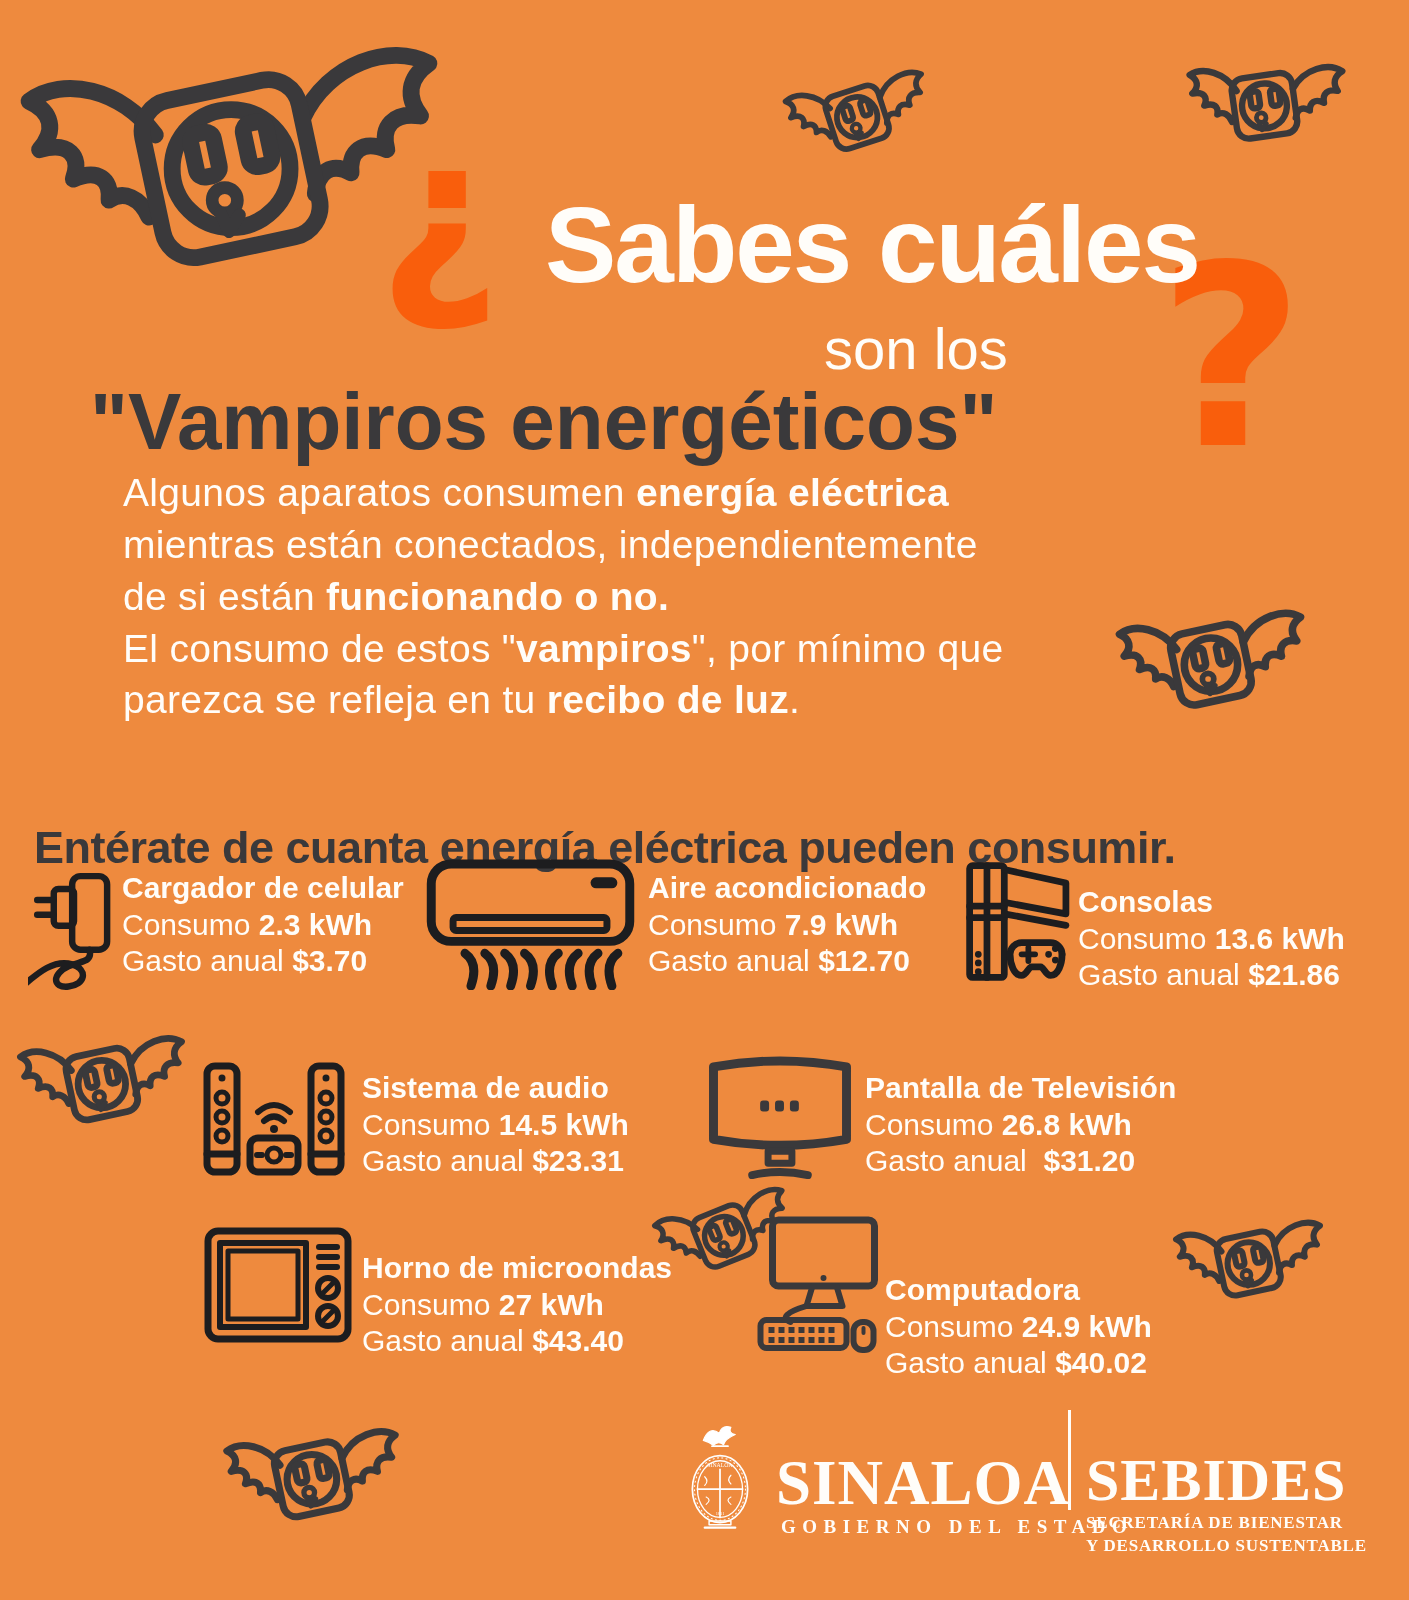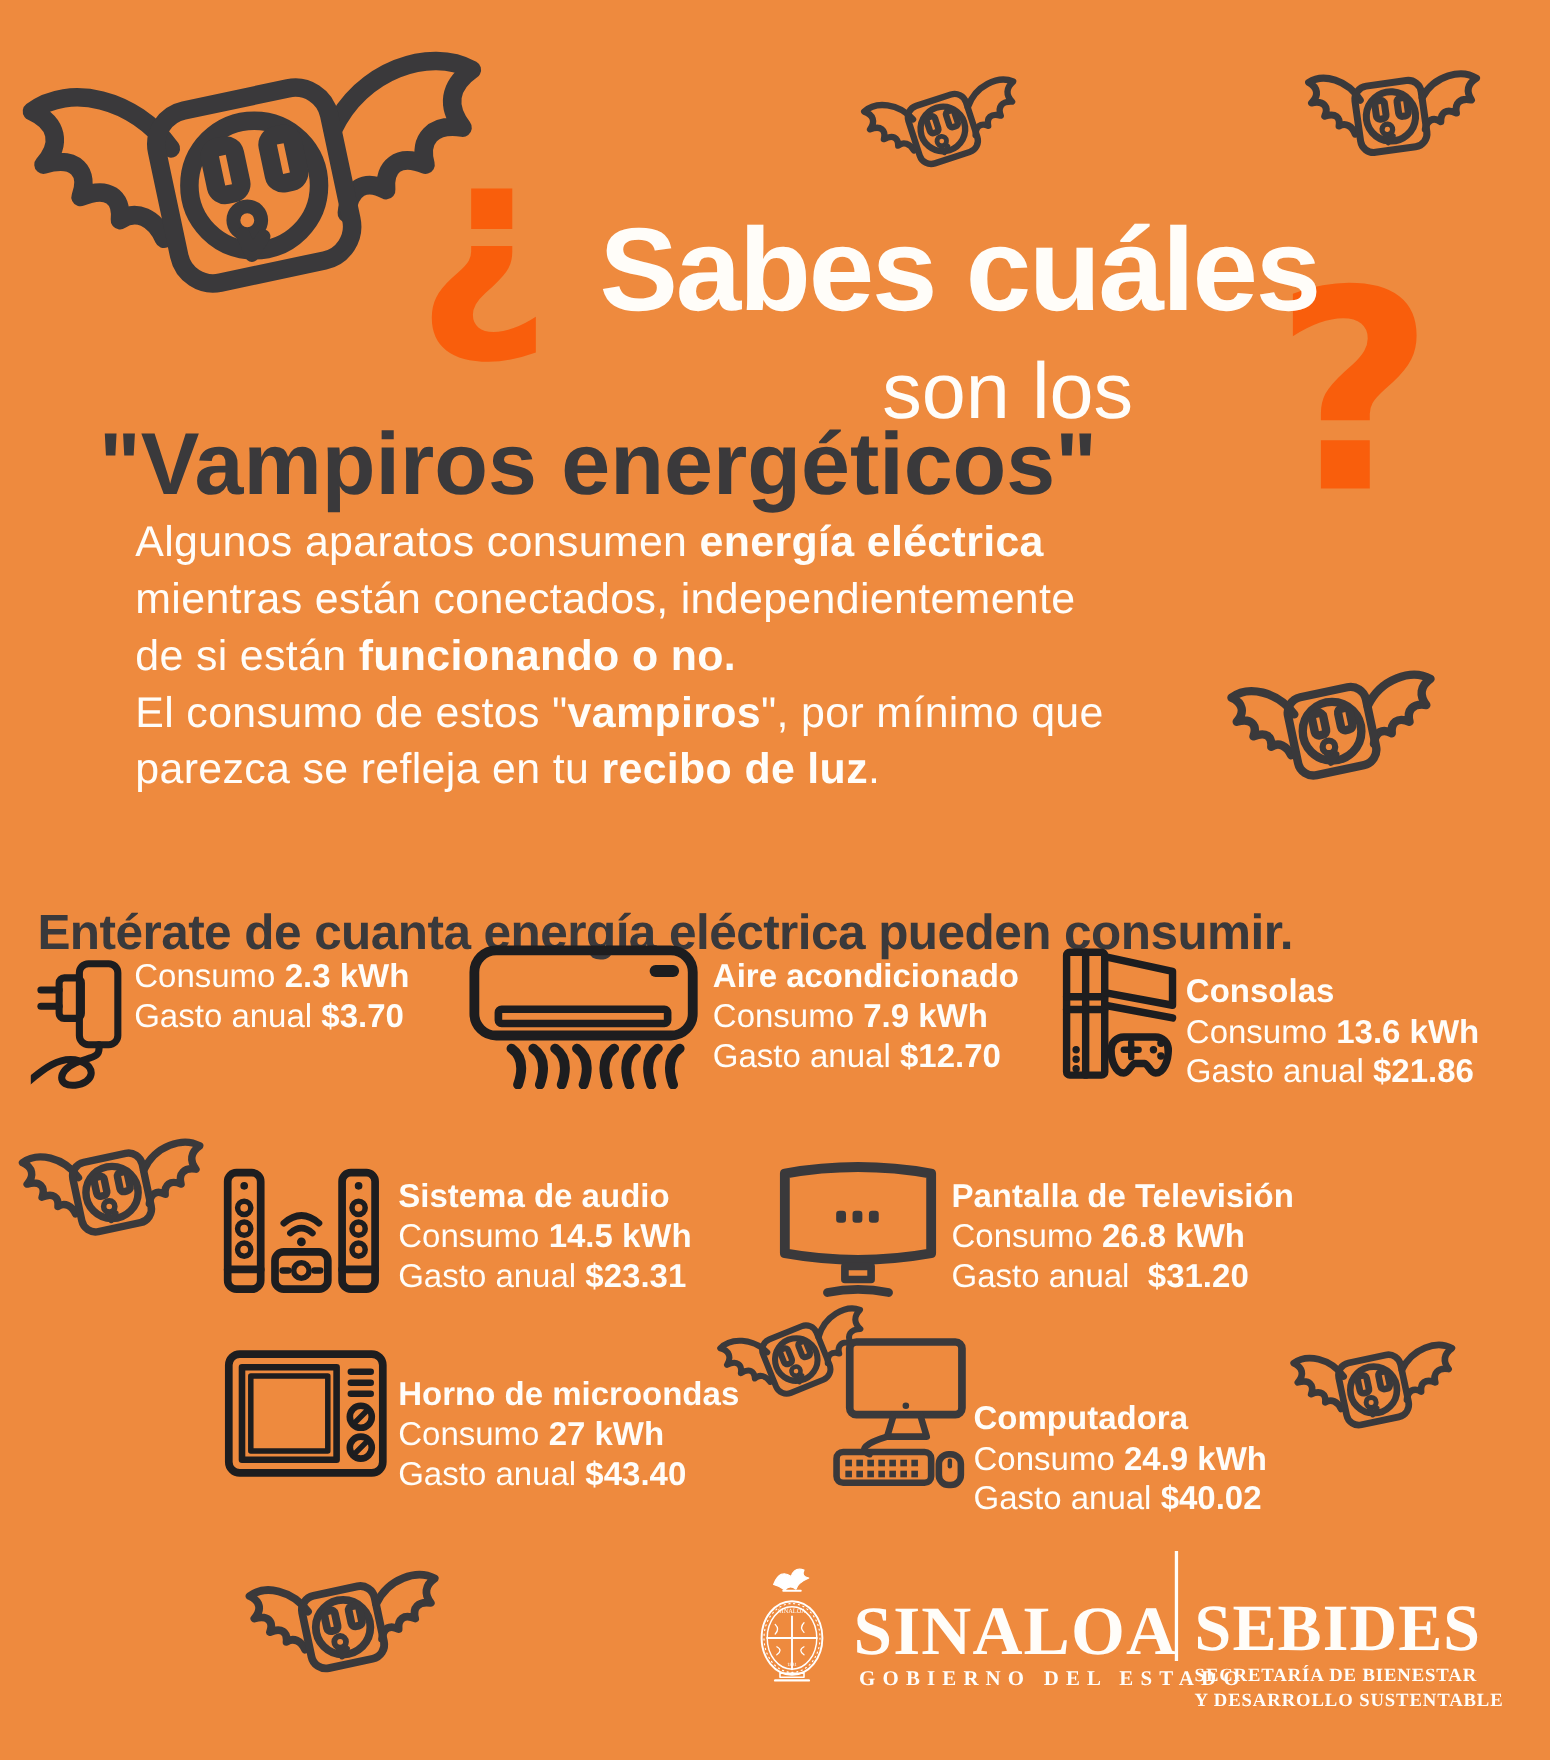--- a/index.html
+++ b/index.html
@@ -19,21 +19,21 @@
     font-family:"Liberation Sans", sans-serif;
   }
   .abs{position:absolute;}
   svg.icon{overflow:visible;}
   
   .q-mark{color:var(--accent);font-weight:700;line-height:1;z-index:1;font-family:"DejaVu Sans",sans-serif;}
   #q-open{left:378px;top:108px;font-size:212px;}
   #q-close{left:1158px;top:232px;font-size:252px;}
   .title-line{color:var(--light);line-height:1;z-index:2;white-space:nowrap;}
   #title-line1{left:545px;top:192px;font-size:107px;font-weight:800;letter-spacing:-2px;}
-  #title-line2{left:802px;top:320px;font-size:72px;font-weight:500;letter-spacing:0px;}
+  #title-line2{left:824px;top:320px;font-size:58px;font-weight:500;letter-spacing:0px;}
   #title-line3{left:90px;top:382px;font-size:80px;font-weight:800;color:var(--dark);letter-spacing:0px;}
   
   #intro{
     left:123px;top:467px;width:1010px;
     color:var(--light);font-size:39px;line-height:1.33;
     letter-spacing:.3px;white-space:pre-wrap;z-index:2;
   }
   #intro b{font-weight:700;}
   
   #section-heading{
@@ -278,20 +278,21 @@
       <use href="#sym-tv-screen"></use>
     </svg>
   <svg class="abs icon" style="left:203px;top:1224px;width:150px;height:122px">
       <use href="#sym-microwave-oven"></use>
     </svg>
   <svg class="abs icon" style="left:756px;top:1216px;width:126px;height:138px">
       <use href="#sym-computer"></use>
     </svg>
 
   <div class="abs item" style="left:122px;top:870px">
+    <div class="item-name">Cargador de celular</div>
     <div class="item-line"><span>Consumo</span> <b>2.3 kWh</b></div>
     <div class="item-line"><span>Gasto anual</span> <b>$3.70</b></div>
   </div>
 
   <div class="abs item" style="left:648px;top:870px">
     <div class="item-name">Aire acondicionado</div>
     <div class="item-line"><span>Consumo</span> <b>7.9 kWh</b></div>
     <div class="item-line"><span>Gasto anual</span> <b>$12.70</b></div>
   </div>
 

